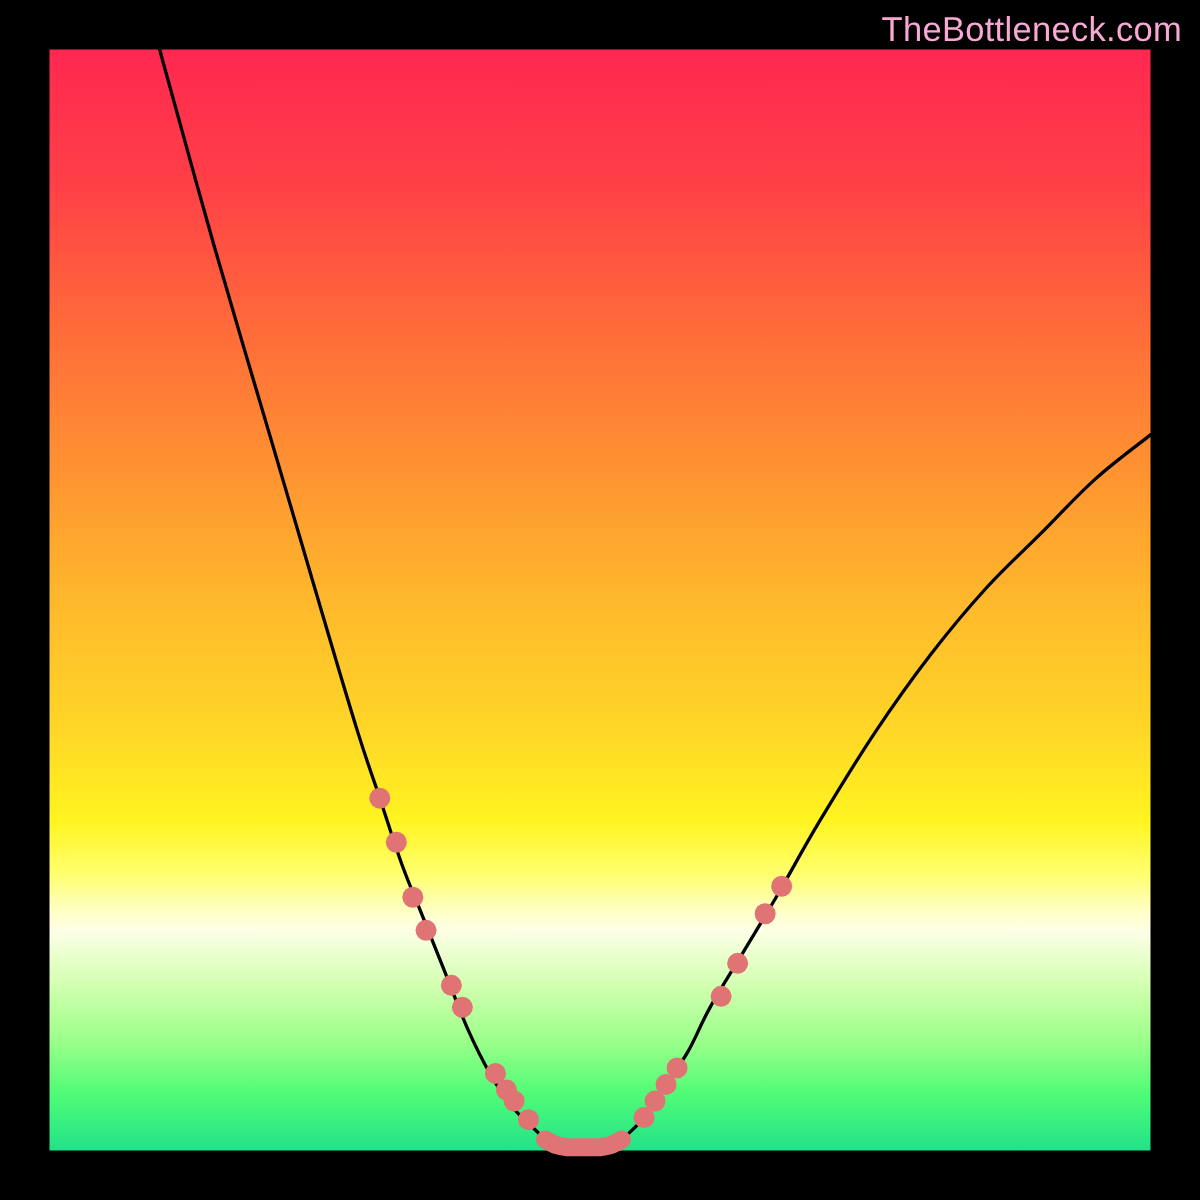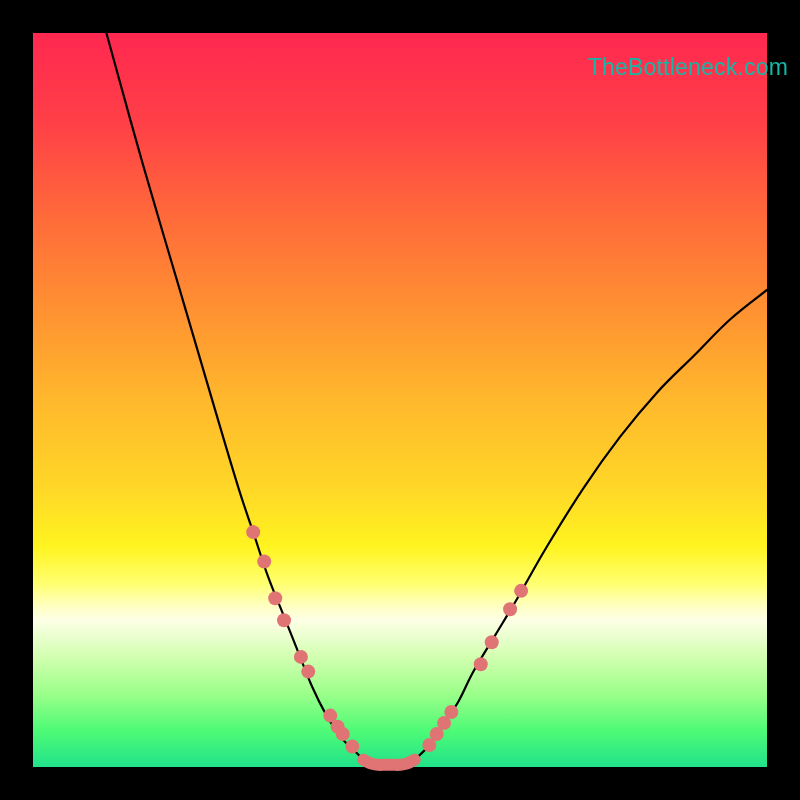--- a/index.html
+++ b/index.html
@@ -40,26 +40,25 @@
       #d2ffb0 85%,
       #9cff8a 90%,
       #4efb76 95%,
       #21e28a 100%
     );
   }
   .watermark {
     position: absolute;
     top: 6px;
     right: 12px;
-    color: #14b8a6;
+    color: #f9a8d4;
     font-size: 23px;
     font-weight: 400;
     letter-spacing: 0.2px;
     z-index: 10;
-    margin-top: 48px;
   }
   svg.curve {
     position: absolute;
     top: 0;
     left: 0;
     width: 734px;
     height: 734px;
     overflow: visible;
   }
 </style>

